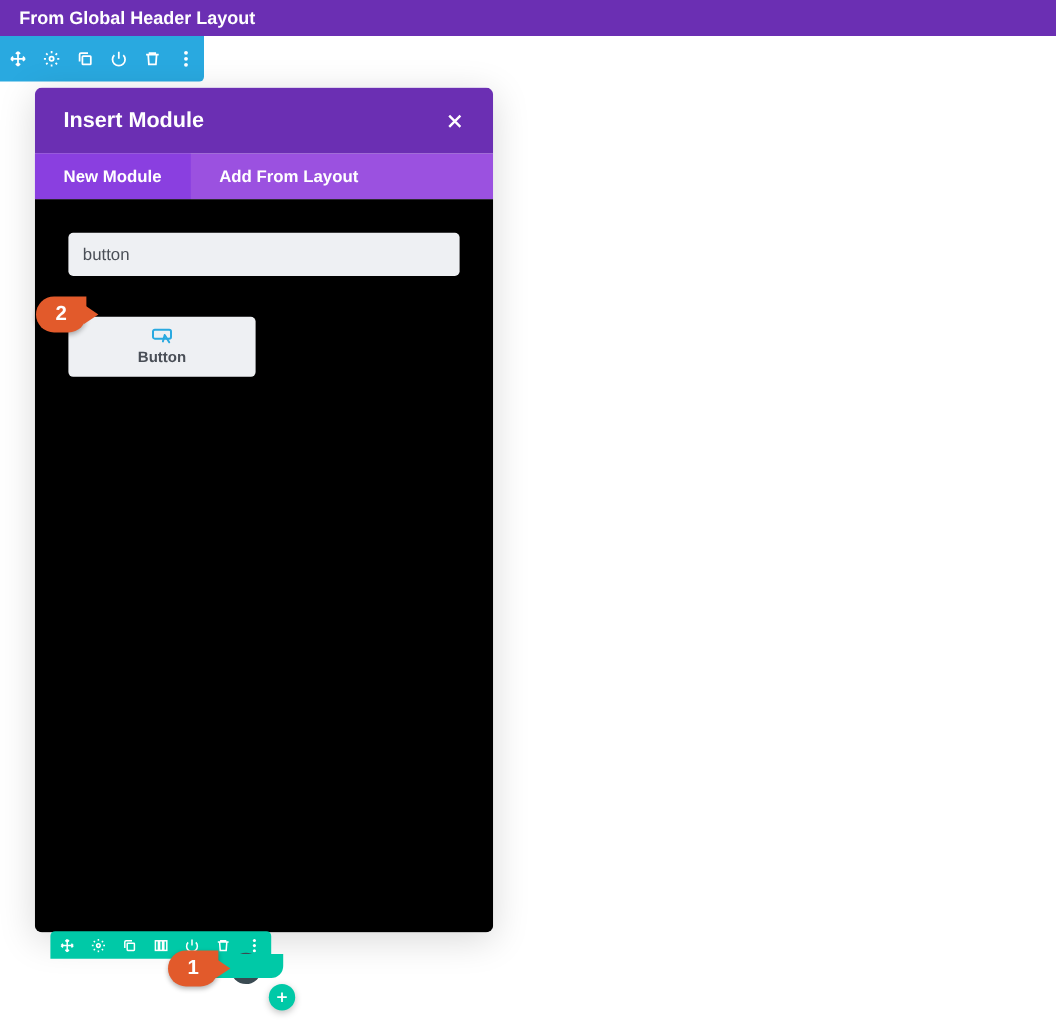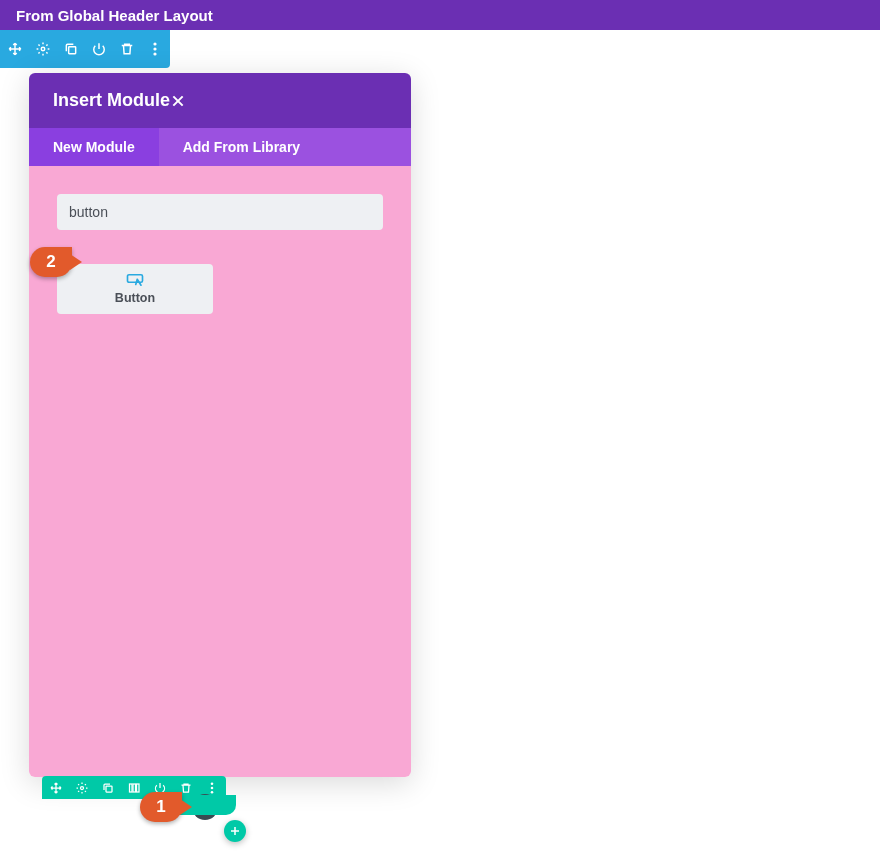--- a/index.html
+++ b/index.html
@@ -44,20 +44,21 @@
     display: flex;
     flex-direction: column;
     overflow: hidden;
   }
   .modal-header {
     background: #6b2fb3;
     color: #fff;
     height: 55px;
     display: flex;
     align-items: center;
+    justify-content: space-between;
     padding: 0 24px;
     font-weight: 700;
     font-size: 18px;
   }
   .modal-header .close { cursor: pointer; font-size: 20px; display:flex; align-items:center;}
   .modal-tabs {
     background: #9b51e0;
     display: flex;
     height: 38px;
   }
@@ -67,21 +68,21 @@
     padding: 0 24px;
     color: #fff;
     font-size: 14px;
     font-weight: 600;
     cursor: pointer;
   }
   .modal-tab.active { background: #8a3fe0; text-align: right; }
   .modal-body {
     flex: 1;
     padding: 28px;
-    background: #f9a8d4;
+    background: #000000;
   }
   .search-input {
     width: 100%;
     height: 36px;
     border: none;
     background: #eef0f3;
     border-radius: 4px;
     padding: 0 12px;
     font-size: 14px;
     color: #4a4f57;
@@ -248,21 +249,21 @@
       <svg width="16" height="16" viewBox="0 0 24 24" stroke="#fff" stroke-width="3">
           <path d="M5 5l14 14M19 5L5 19"></path>
         </svg>
     </span>
   </div>
   <div class="modal-tabs">
     <div class="modal-tab active">
       <span>New Module</span>
     </div>
     <div class="modal-tab">
-      <span>Add From Library</span>
+      <span>Add From Layout</span>
     </div>
   </div>
   <div class="modal-body">
     <input class="search-input" type="text" value="button" style="">
     <div class="module-grid">
       <div class="module-card">
         <span class="icon">
           <svg width="18" height="14" viewBox="0 0 24 18" fill="none" stroke="#29a9e0" stroke-width="2.2">
               <rect x="2" y="2" width="20" height="10" rx="2"></rect>
               <path d="M15 8l5 8M15 8l-2 7" stroke-linecap="round"></path>

